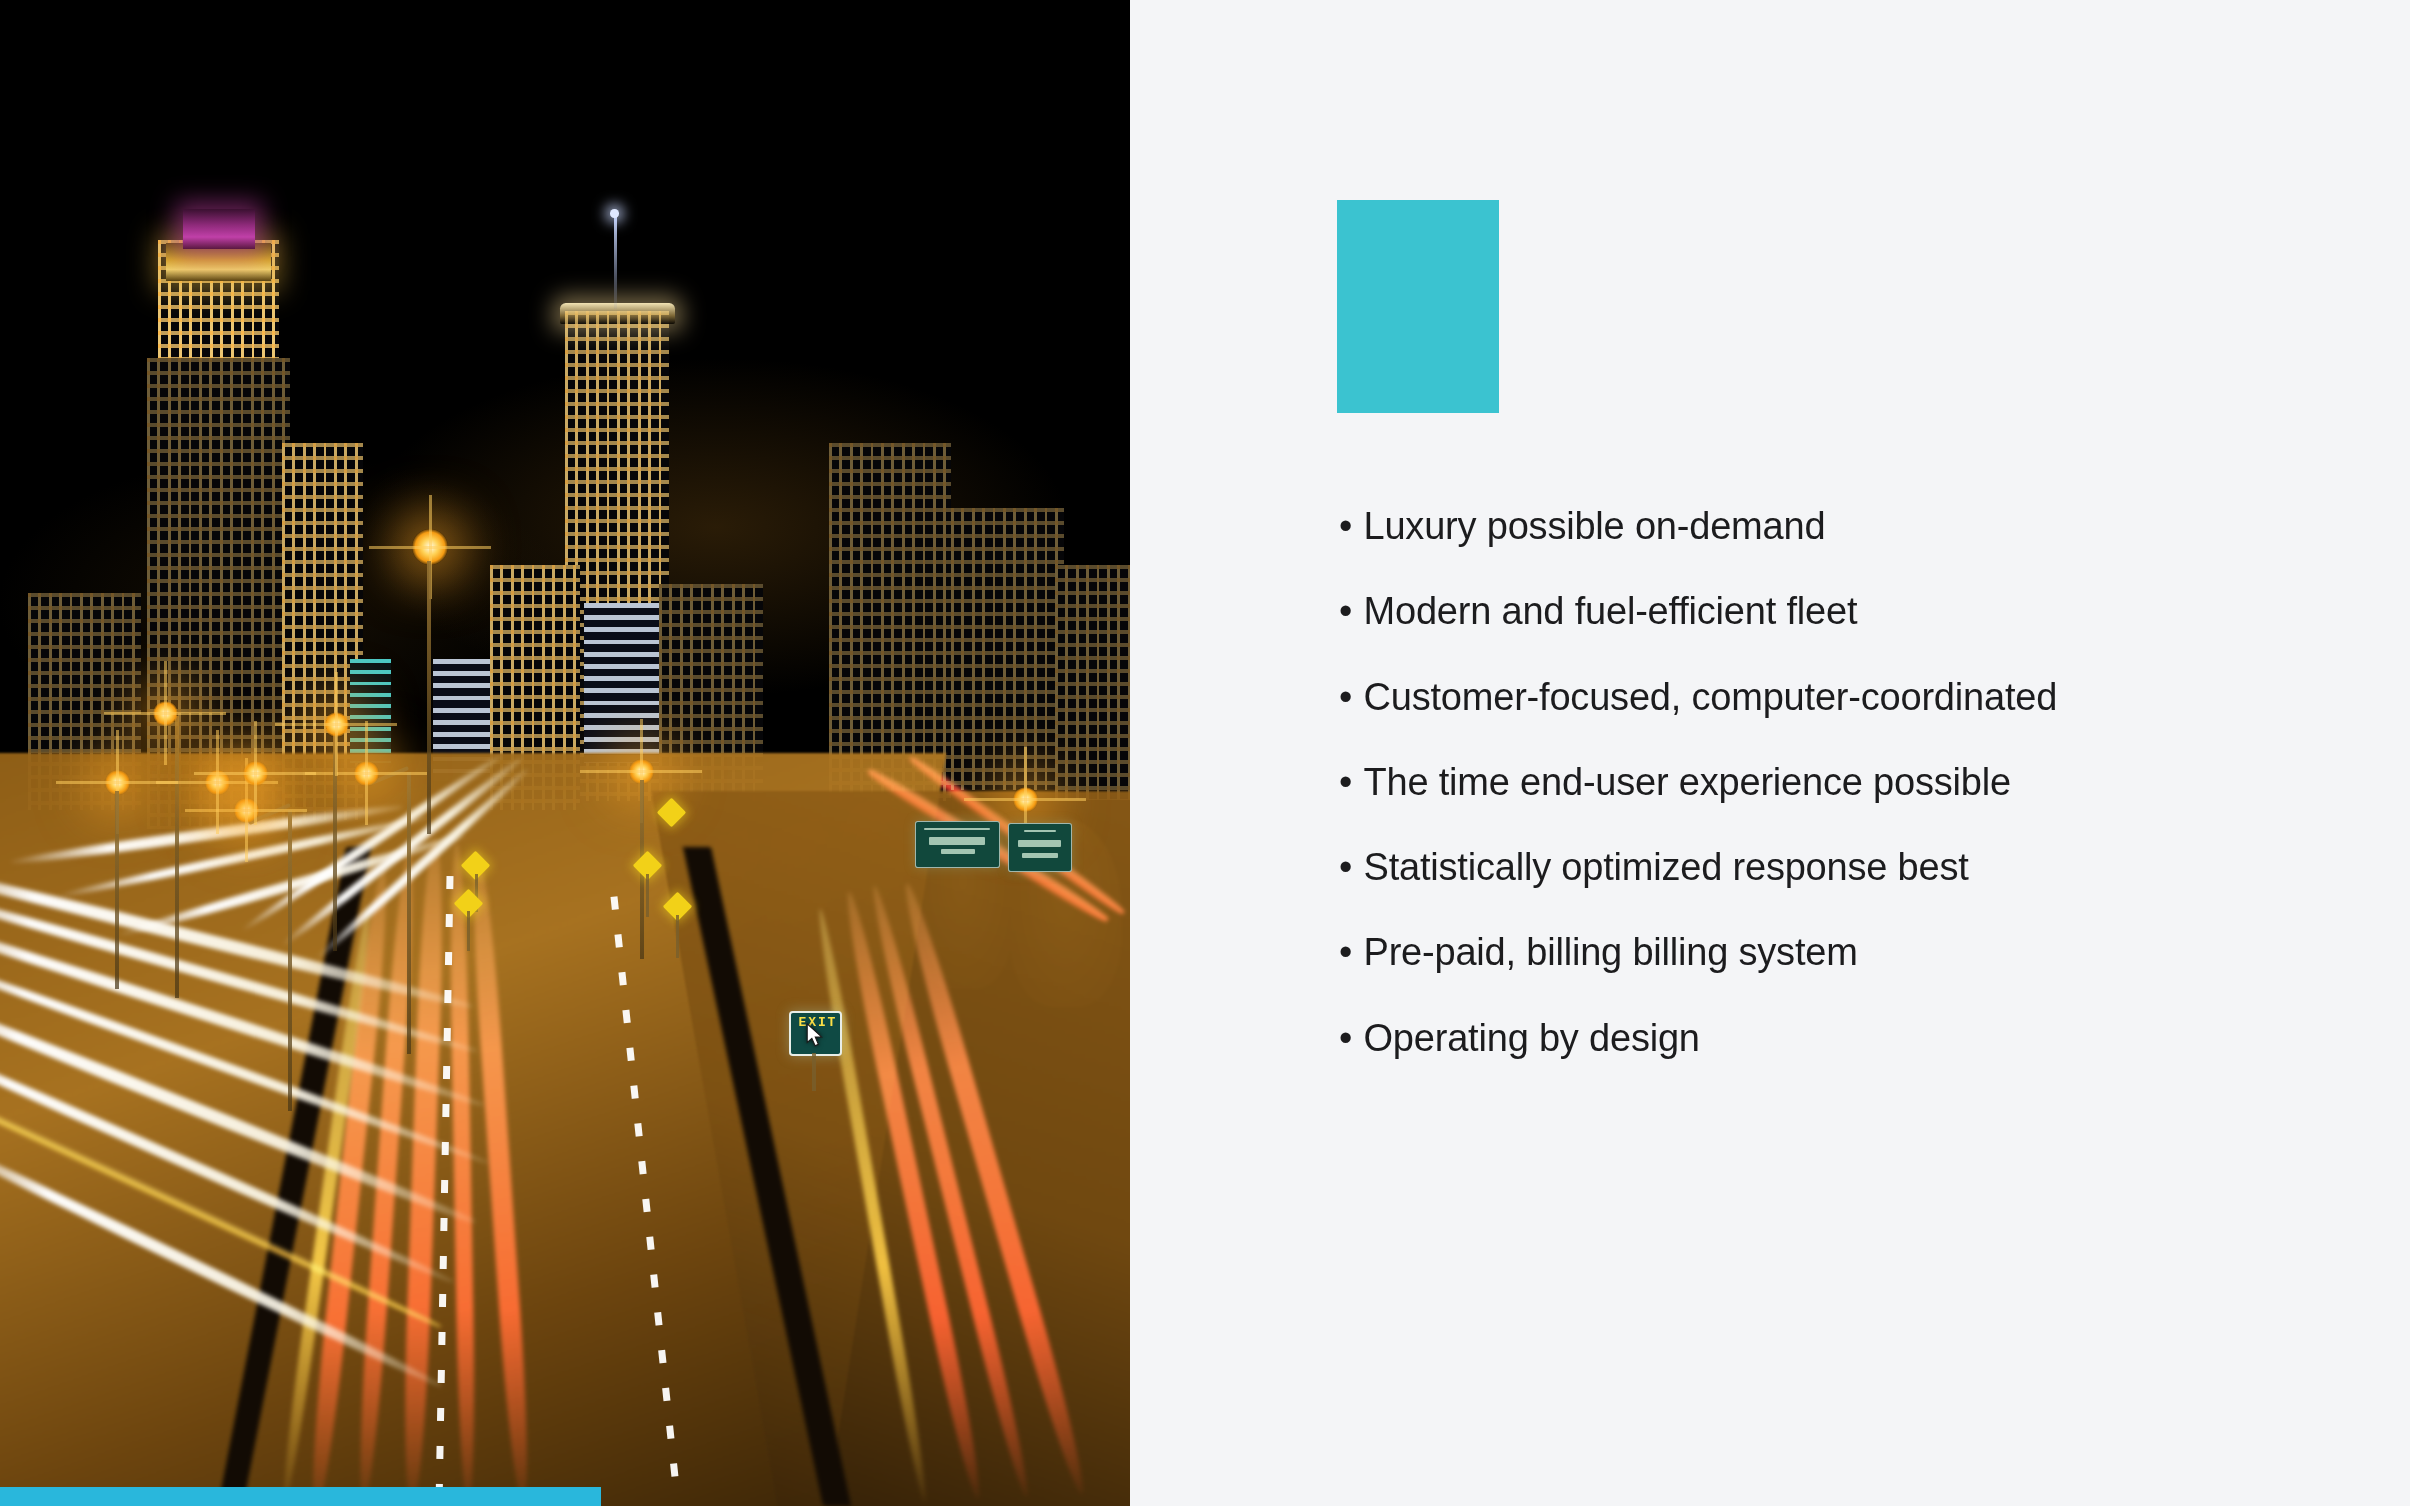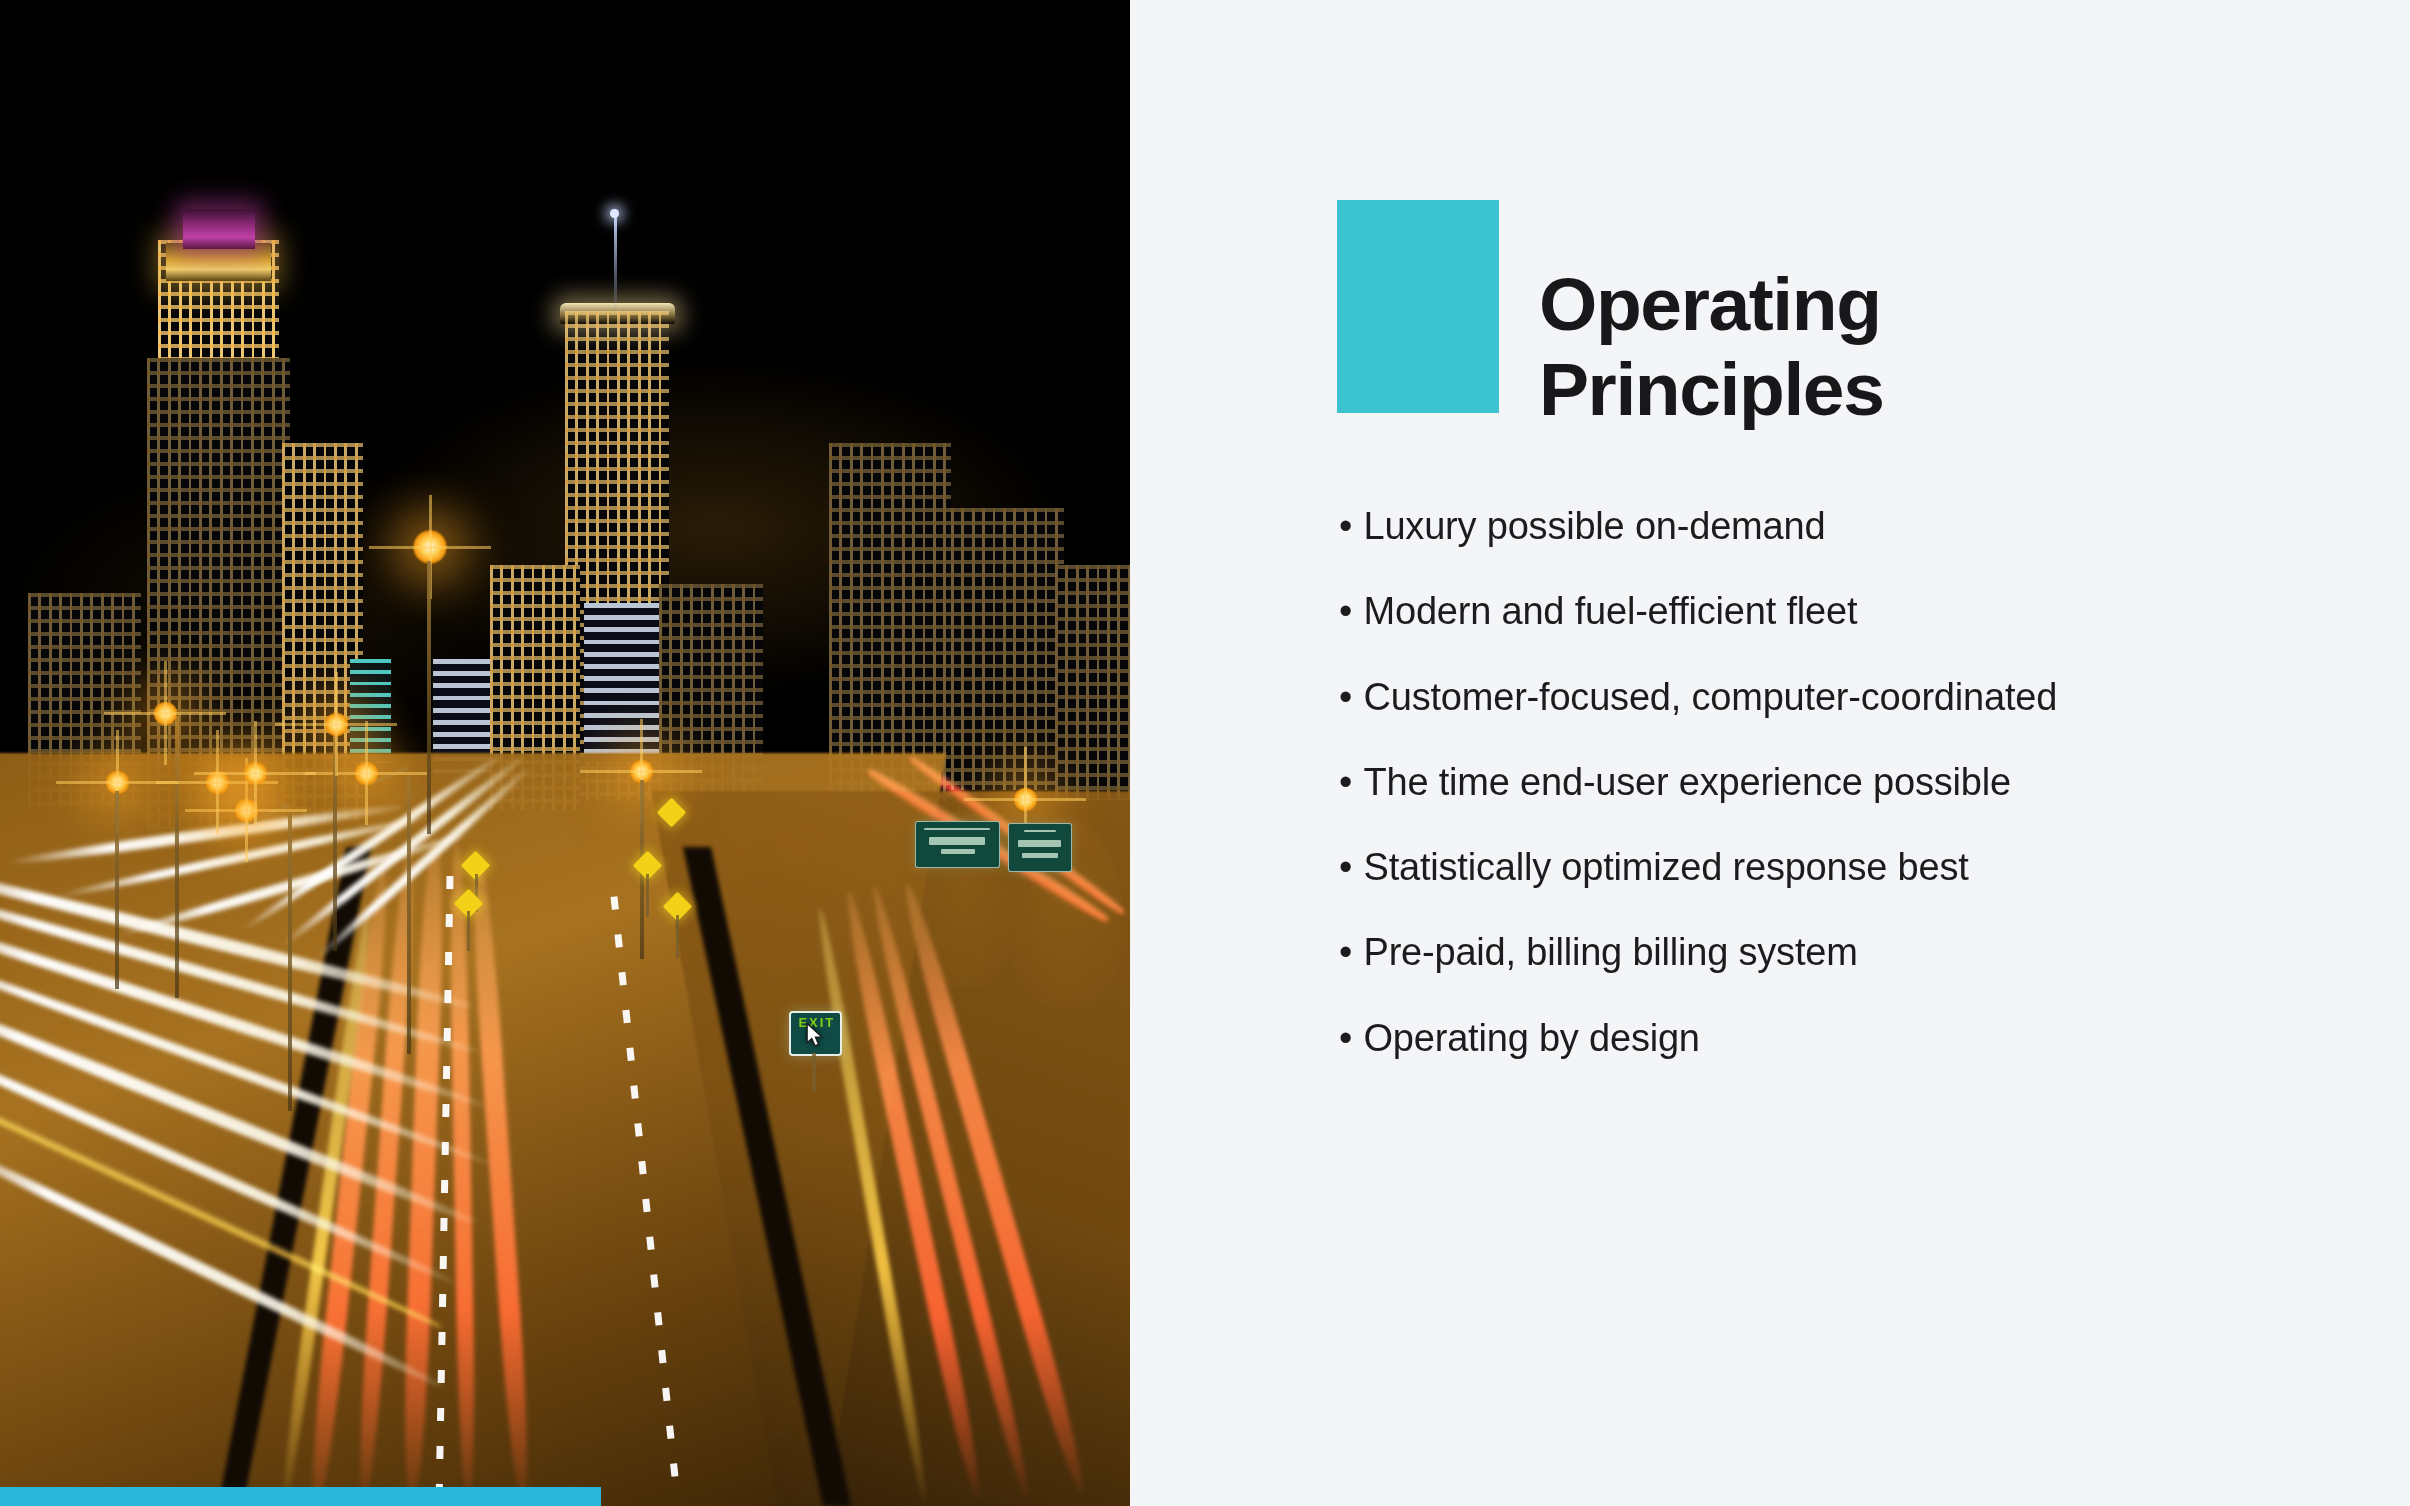--- a/index.html
+++ b/index.html
@@ -245,25 +245,25 @@
   .exit-sign {
     position: absolute;
     background: #0f4a44;
     border: 2.8px solid #e8eee8;
     border-radius: 3.8px;
     box-shadow: 0 0 13px rgba(180,220,200,0.35);
   }
   .exit-text {
     position: absolute;
     left: 7.5px; top: 2px;
-    color: #84cc16;
+    color: #fde047;
     font-size: 13px;
     font-weight: bold;
     letter-spacing: 1.9px;
-    font-family: Liberation Sans, sans-serif;
+    font-family: Liberation Mono, monospace;
   }
 
   .tree {
     position: absolute;
     background: radial-gradient(ellipse at 50% 40%, rgba(120,95,35,0.85), rgba(30,22,8,0.9) 75%);
     border-radius: 50% 50% 38% 38%;
     filter: blur(1.4px);
   }
 
   
@@ -486,22 +486,20 @@
 
       <div class="accent-bar-bottom"></div>
 
     </div>
   </div>
 
   <div class="content-panel">
 
     <div class="title-row">
       <div class="title-block"></div>
-      <h1 class="title-text">Operating
-Principles</h1>
     </div>
 
     <ul class="bullet-list" style="list-style:none; margin:0; padding:0;">
 
       <li class="bullet-item">
         <span class="bullet-dot">•</span>
         <span class="bullet-label">Luxury possible on-demand</span>
       </li>
 
       <li class="bullet-item">

